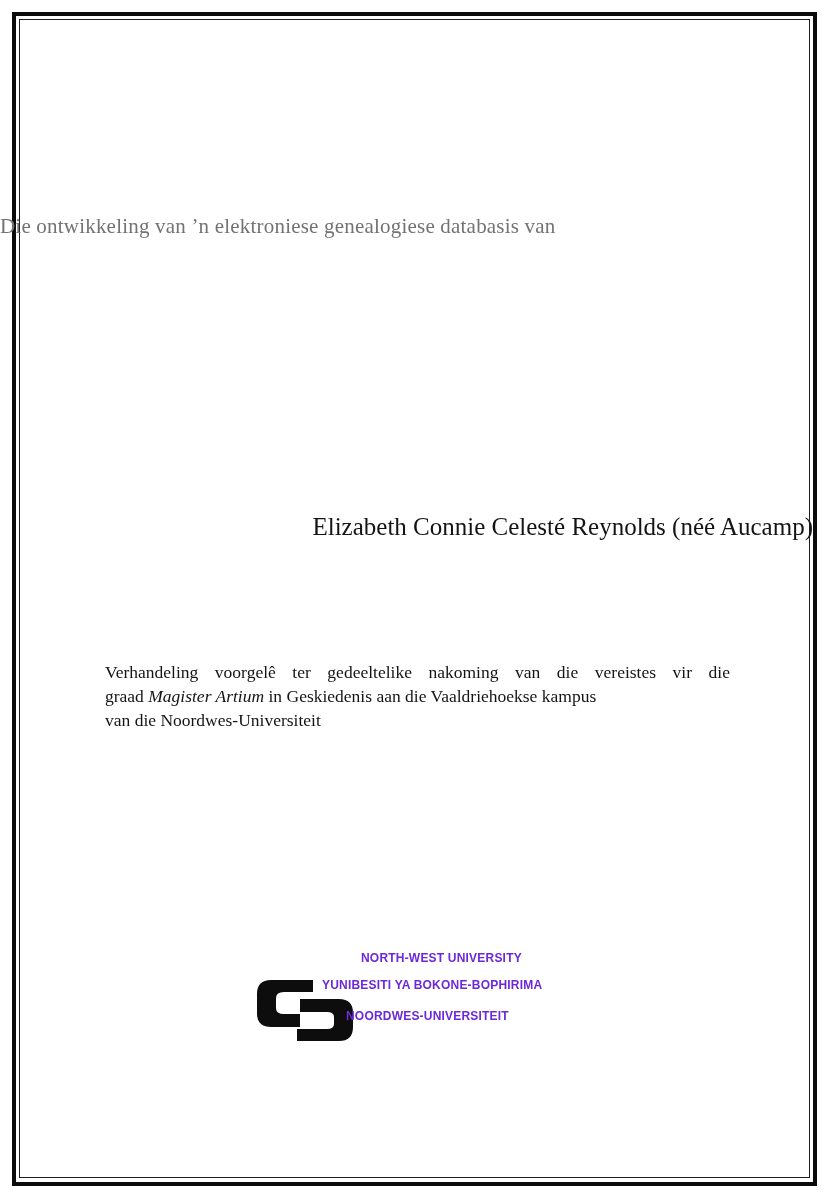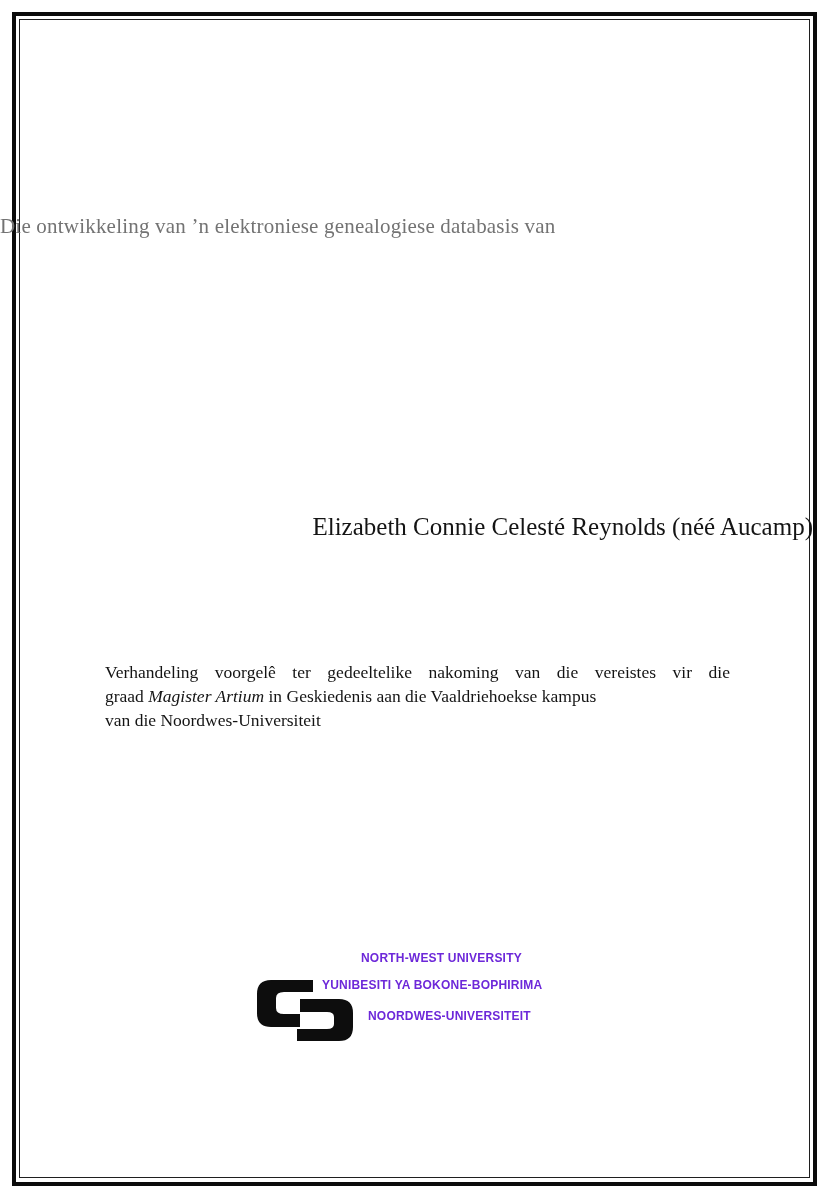--- a/index.html
+++ b/index.html
@@ -84,21 +84,21 @@
     font-family: Liberation Sans, sans-serif;
     font-size: 12px;
     font-weight: 600;
     letter-spacing: 0.2px;
     line-height: 16px;
     white-space: nowrap;
     color: #6d28d9;
   }
   .logo-line1 { left: 322px; top: 977px; }
   .logo-line2 { left: 361px; top: 950px; text-align: center; }
-  .logo-line3 { left: 368px; top: 1008px; text-align: center; }
+  .logo-line3 { left: 346px; top: 1008px; text-align: center; }
 </style>
 </head>
 <body>
 
 <div class="page">
 
   <div class="frame-outer"></div>
   <div class="frame-inner"></div>
 
   <div class="thesis-title">

